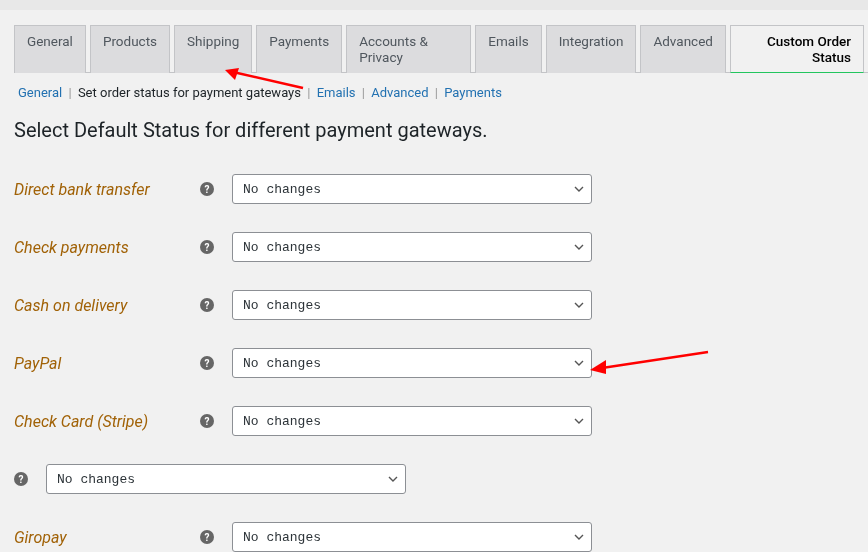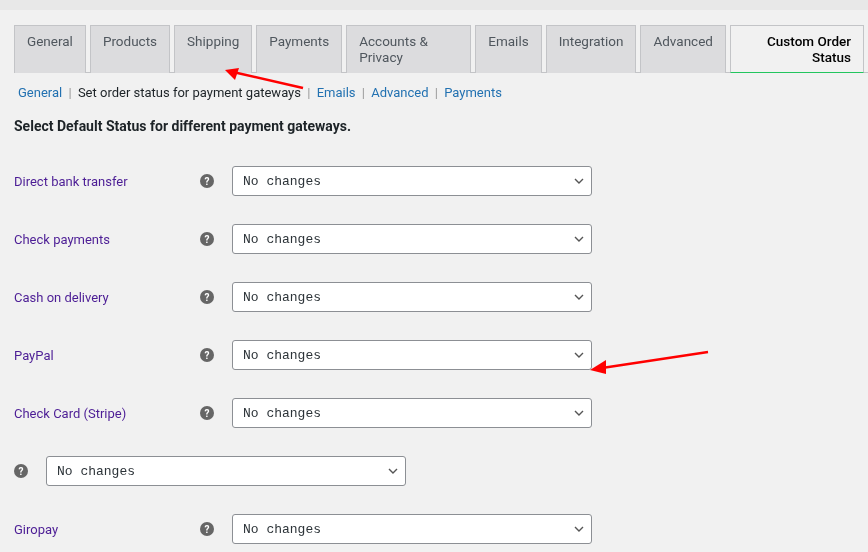--- a/index.html
+++ b/index.html
@@ -53,36 +53,37 @@
   }
   .sub-links .sep {
     color: #999;
     margin: 0 3px;
   }
   .sub-links .current {
     color: #1d2327;
   }
   .heading {
     margin: 18px 0 18px 14px;
-    font-size: 14px;
-    font-weight: 700;
+    font-size: 20px;
+    font-weight: 400;
     color: #1d2327;
   }
   .form-table {
     margin-left: 14px;
   }
   .form-row {
     display: flex;
     align-items: center;
     padding: 14px 0;
   }
   .form-label {
     width: 186px;
-    font-size: 13px;
-    color: #4c1d95;
+    font-size: 16px;
+    color: #a16207;
+    font-style: italic;
   }
   .help-icon {
     display: inline-flex;
     width: 14px;
     height: 14px;
     background: #666;
     color: #fff;
     border-radius: 50%;
     font-size: 10px;
     font-weight: bold;

